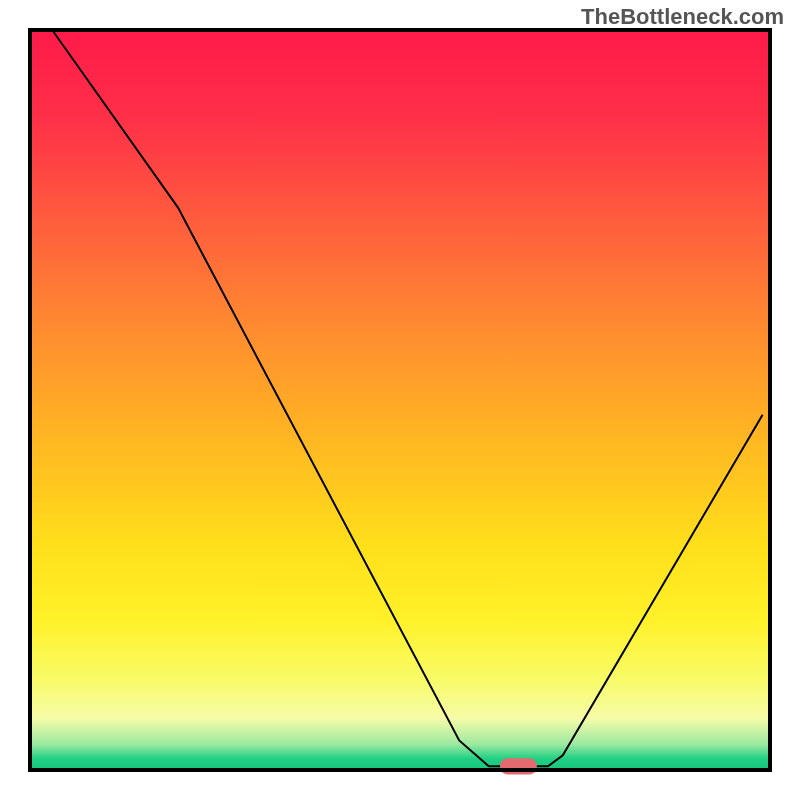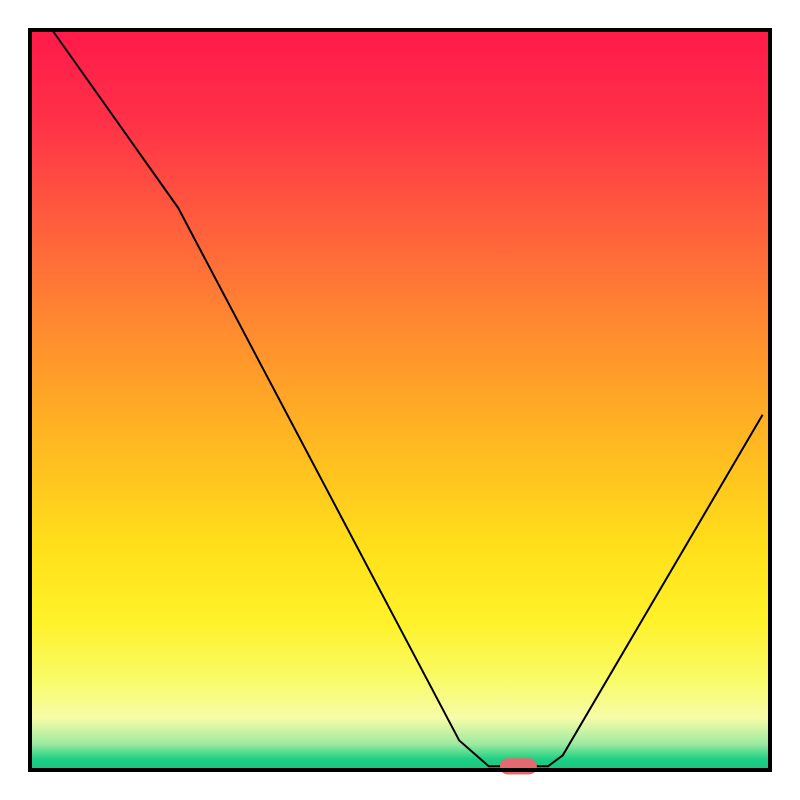--- a/index.html
+++ b/index.html
@@ -25,20 +25,21 @@
     z-index: 10;
   }
   svg {
     display: block;
   }
 </style>
 </head>
 <body>
 
 <div class="chart-container">
+  <div class="watermark">TheBottleneck.com</div>
   <svg id="chart-svg" width="800" height="800" viewBox="0 0 800 800">
     <defs>
       <linearGradient id="bg-grad" x1="0" y1="0" x2="0" y2="1">
           <stop offset="0%" stop-color="#ff1a4a"></stop>
           <stop offset="12%" stop-color="#ff3048"></stop>
           <stop offset="25%" stop-color="#ff5a3e"></stop>
           <stop offset="40%" stop-color="#ff8a30"></stop>
           <stop offset="55.00000000000001%" stop-color="#ffb622"></stop>
           <stop offset="70%" stop-color="#ffe01a"></stop>
           <stop offset="80%" stop-color="#fff22a"></stop>

